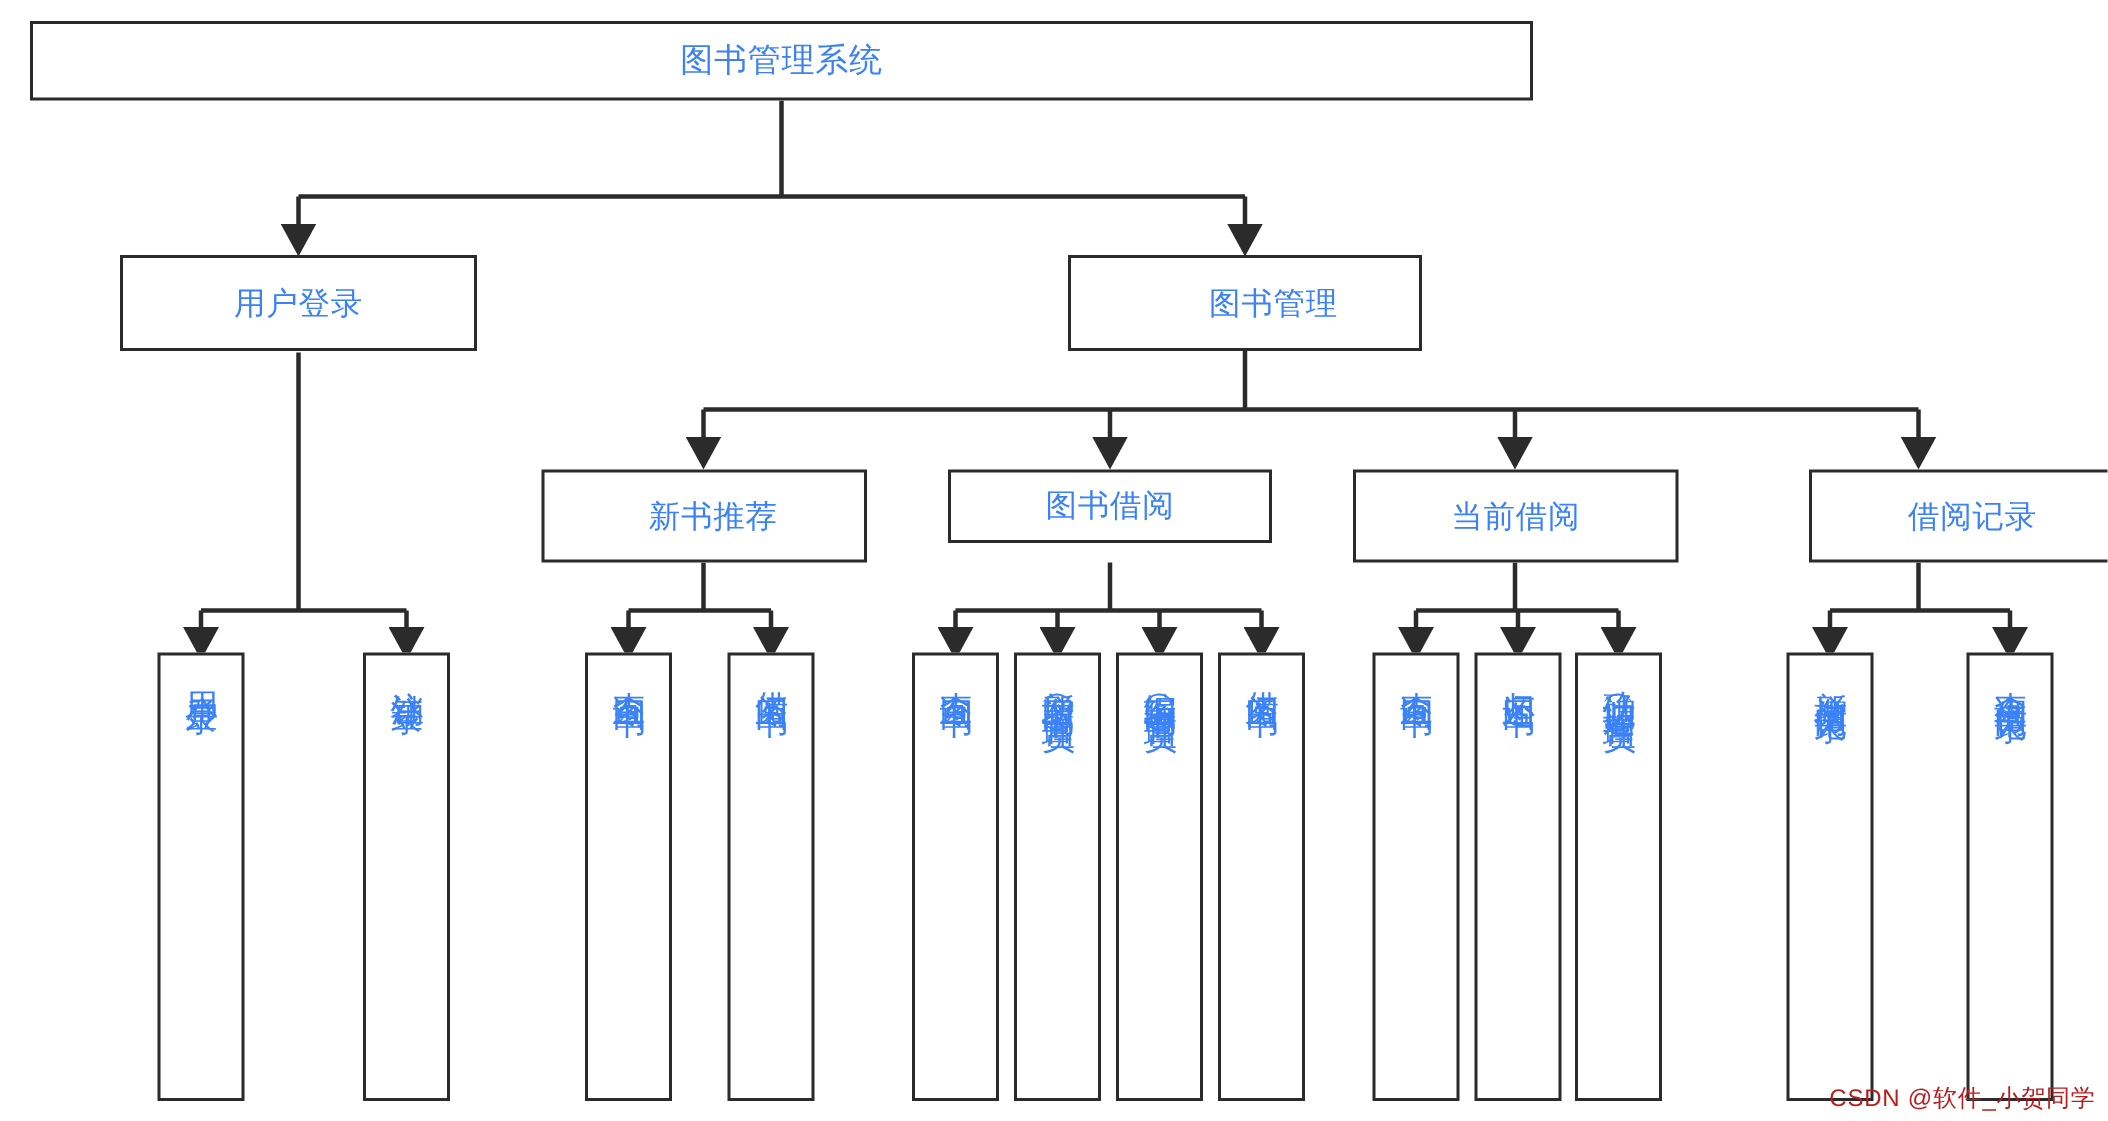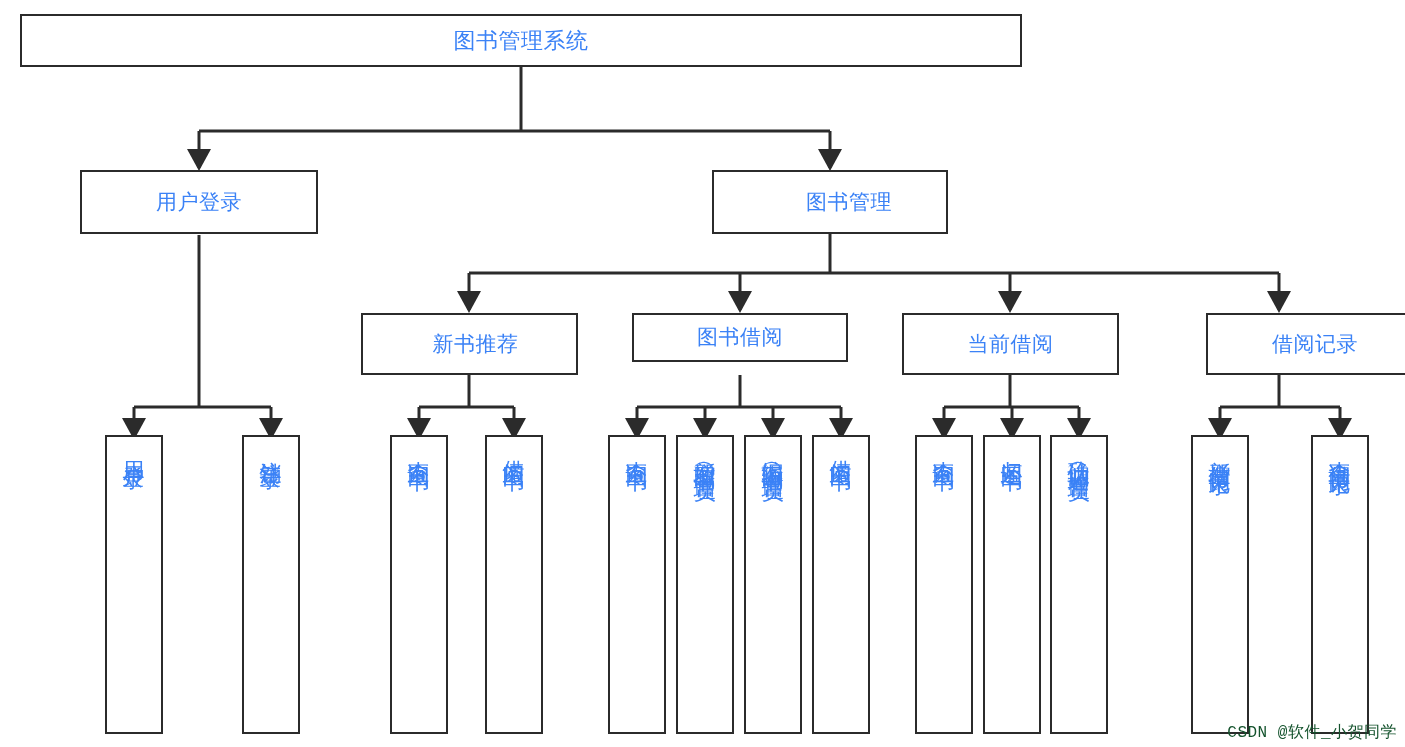--- a/index.html
+++ b/index.html
@@ -59,25 +59,25 @@
     letter-spacing: 3px;
     white-space: normal;
     max-height: 100%;
   }
   .node.root .label { font-size: 22px; }
   .watermark {
     position: absolute;
     right: 8px;
     bottom: 4px;
     font-size: 16px;
-    color: #14532d;
+    color: #b91c1c;
     letter-spacing: 0.5px;
     z-index: 6;
     white-space: nowrap;
-    font-family: Liberation Mono, monospace;
+    font-family: Liberation Sans, sans-serif;
   }
 </style>
 </head>
 <body>
 
 <div id="diagram-root">
 
   <svg class="edges" viewBox="0 0 1405 747">
     <defs>
       <marker id="arrow" viewBox="0 0 12 12" refX="9.5" refY="6" markerWidth="8" markerHeight="8" orient="auto-start-reverse">

